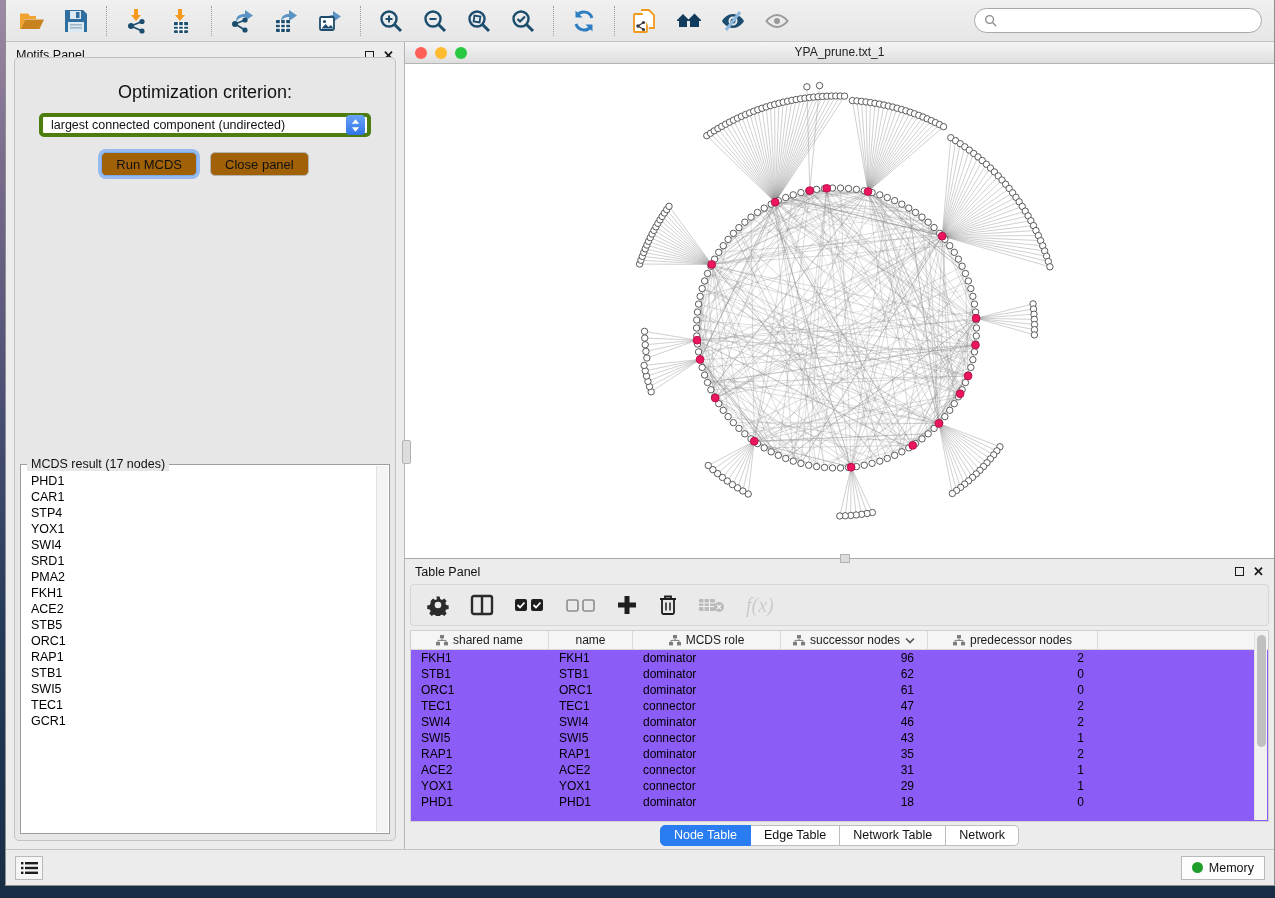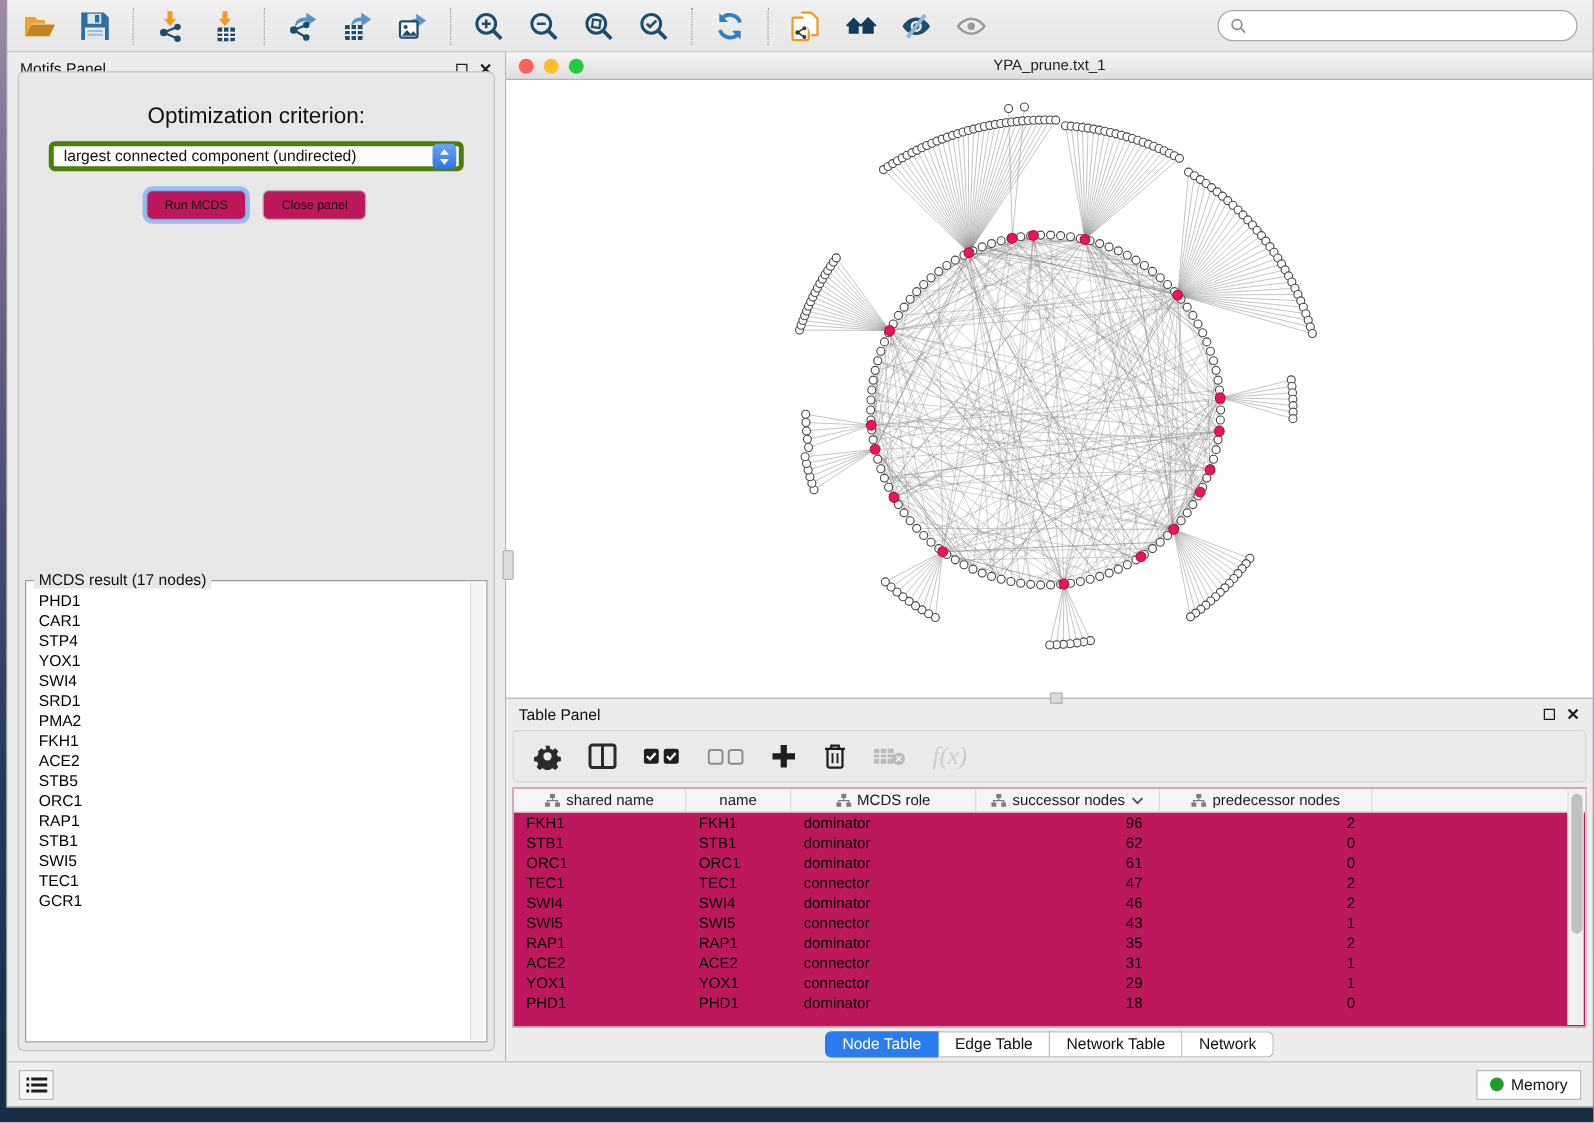--- a/index.html
+++ b/index.html
@@ -39,22 +39,22 @@
   .cp-content { flex:1; margin:-11px 8px 8px; padding-top:24px; border:1px solid #c2c2c2;
     border-radius:5px; background:#e7e7e7; display:flex; flex-direction:column; align-items:center; }
   .opt-label { font-size:18px; color:#111; margin-bottom:10px; }
   .combo { width:332px; height:24px; background:#fff; border:4px solid #4d7c0f; border-radius:5px;
     display:flex; align-items:center; position:relative; }
   .combo .combo-text { flex:1; font-size:12.5px; padding:0 8px; color:#111; white-space:nowrap; }
   .combo .stepper { width:19px; height:20px; margin-right:2px; background:linear-gradient(#6aa4f8,#2f74e8);
     border-radius:4px; display:flex; flex-direction:column; align-items:center; justify-content:center; gap:1px; }
   .stepper svg { width:9px; height:6px; }
   .btn-row { display:flex; gap:13px; margin-top:15px; }
-  .btn { height:24px; padding:0 14px; background:#be185d; border:1px solid #b3b3b3; border-radius:5px;
-    font-size:10px; color:#111; display:flex; align-items:center; }
+  .btn { height:24px; padding:0 14px; background:#a16207; border:1px solid #b3b3b3; border-radius:5px;
+    font-size:13px; color:#111; display:flex; align-items:center; }
   .btn.focused { box-shadow:0 0 0 3px rgba(86,152,246,.55); border-color:#7aa9ee; }
   .result-box { margin-top:auto; margin-bottom:6px; width:370px; height:370px; border:1px solid #9d9d9d;
     background:#fff; position:relative; }
   .result-legend { position:absolute; top:-8px; left:6px; background:#e7e7e7; padding:0 4px; font-size:12.5px; color:#111; }
   .result-list { list-style:none; padding:8px 10px; font-size:12.5px; line-height:16px; color:#000; }
   .result-scroll { position:absolute; top:1px; right:1px; bottom:1px; width:12px; background:#f4f4f4; border-left:1px solid #e0e0e0; }
 
   
   .right-col { flex:1; display:flex; flex-direction:column; position:relative; }
   .net-frame { height:517px; display:flex; flex-direction:column; border-bottom:1px solid #a8a8a8; position:relative; }
@@ -68,21 +68,21 @@
     border:1px solid #b2b2b2; z-index:6; }
 
   
   .table-panel { flex:1; display:flex; flex-direction:column; background:#ececec; min-height:0; }
   .tp-header { height:25px; display:flex; align-items:center; padding:0 10px; font-size:12.5px; color:#111; }
   .tp-toolbar { height:42px; margin:0 5px; background:#eaeaea; border:1px solid #d6d6d6; border-radius:4px;
     display:flex; align-items:center; gap:21px; padding:0 16px; }
   .tp-toolbar .ticon { display:flex; align-items:center; justify-content:center; }
   .ticon.disabled { opacity:.38; }
   .fx { font-family:"Liberation Serif", serif; font-style:italic; font-size:20px; color:#9a9a9a; }
-  .tp-table { flex:1; margin:4px 5px 0; background:#be185d; border:1px solid #cfcfcf; position:relative; overflow:hidden;
+  .tp-table { flex:1; margin:4px 5px 0; background:#8b5cf6; border:1px solid #cfcfcf; position:relative; overflow:hidden;
     display:flex; flex-direction:column; }
   .thead { display:flex; height:19px; background:#f5f5f5; border-bottom:1px solid #d6d6d6; flex:none; }
   .th { display:flex; align-items:center; justify-content:center; gap:5px; font-size:12px; color:#1a1a1a;
     border-right:1px solid #dadada; height:100%; }
   .th svg { flex:none; }
   .trow { display:flex; height:16px; align-items:center; flex:none; }
   .td { font-size:12px; color:#000; padding:0 14px 0 10px; white-space:nowrap; overflow:hidden; }
   .td.num { text-align:right; }
   .tscroll { position:absolute; top:1px; right:1px; bottom:1px; width:13px; background:#f1f1f1; border-left:1px solid #e2e2e2; }
   .tscroll .thumb { position:absolute; top:3px; left:2px; width:9px; height:112px; background:#c0c0c0; border-radius:5px; }

